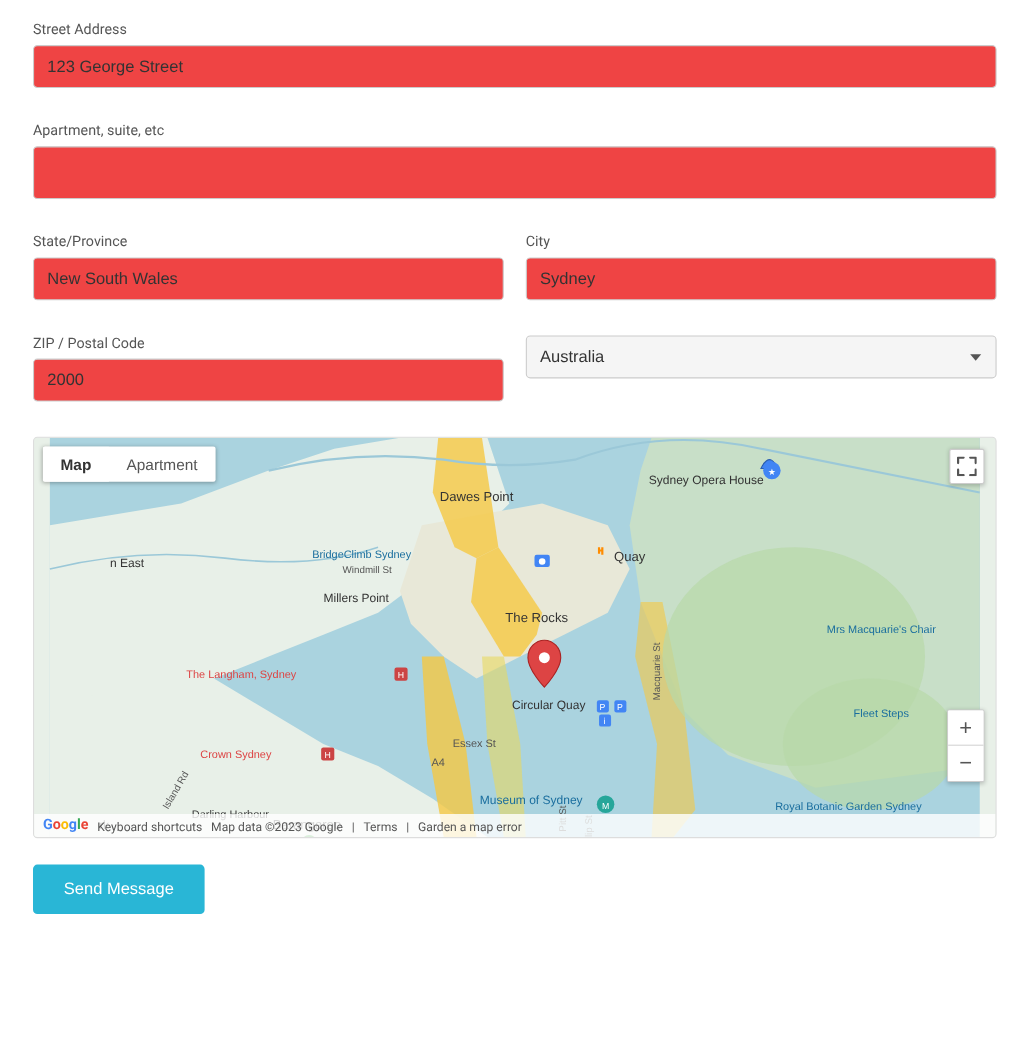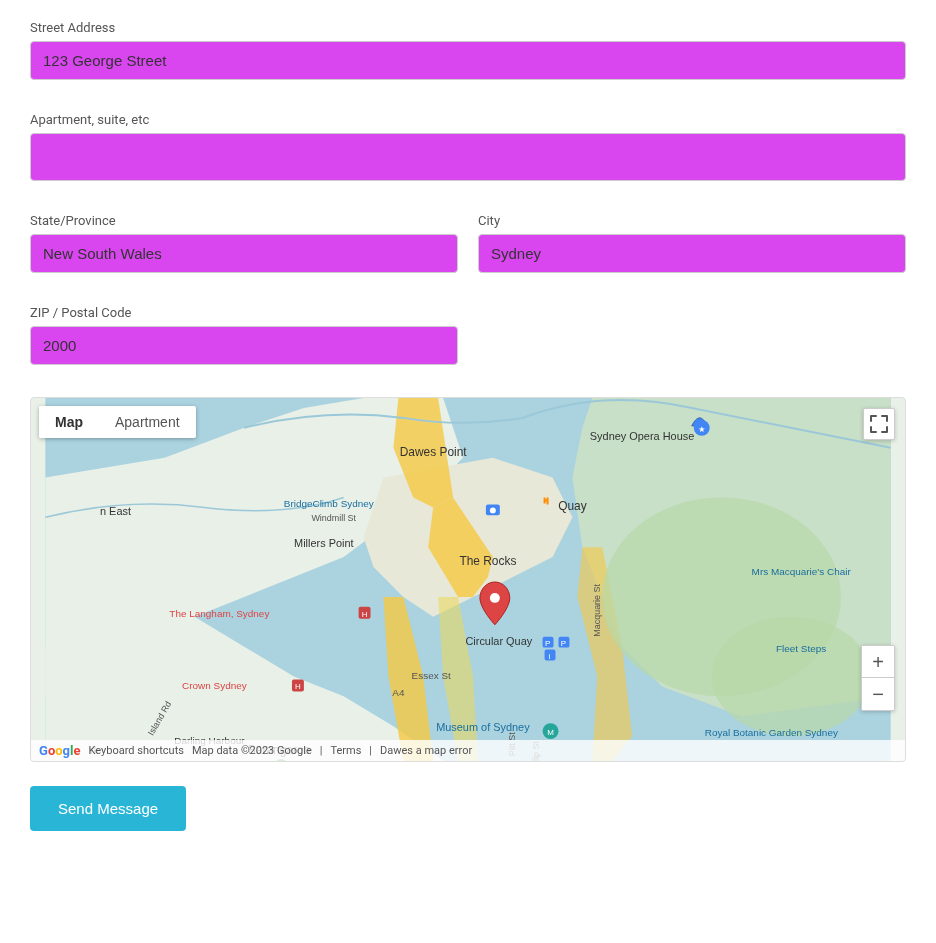--- a/index.html
+++ b/index.html
@@ -19,21 +19,21 @@
       font-size: 13px;
       color: #555;
       margin-bottom: 6px;
     }
     input[type="text"] {
       width: 100%;
       padding: 10px 12px;
       font-size: 15px;
       border: 1px solid #ccc;
       border-radius: 4px;
-      background: #d946ef;
+      background: #ef4444;
       color: #333;
       outline: none;
     }
     .row {
       display: flex;
       gap: 20px;
     }
     .row .form-group {
       flex: 1;
     }
@@ -151,21 +151,21 @@
     .map-footer {
       position: absolute;
       bottom: 0;
       left: 0;
       right: 0;
       background: rgba(255,255,255,0.8);
       padding: 3px 8px;
       font-size: 11px;
       color: #555;
       display: flex;
-      align-items: center;
+      align-items: flex-end;
       gap: 8px;
     }
     .map-footer .google-logo {
       font-size: 13px;
       font-weight: bold;
       color: #4285F4;
     }
     .map-footer .google-logo span:nth-child(1) { color: #4285F4; }
     .map-footer .google-logo span:nth-child(2) { color: #EA4335; }
     .map-footer .google-logo span:nth-child(3) { color: #FBBC05; }
@@ -217,20 +217,29 @@
   </div>
 </div>
 
 
 <div class="row">
   <div class="form-group">
     <label>ZIP / Postal Code</label>
     <input type="text" value="2000" style="">
   </div>
   <div class="form-group">
+    <div class="select-wrapper">
+      <select>
+        <option value="Australia">Australia</option>
+        <option value="New Zealand">New Zealand</option>
+        <option value="United States">United States</option>
+        <option value="United Kingdom">United Kingdom</option>
+        <option value="Canada">Canada</option>
+      </select>
+    </div>
   </div>
 </div>
 
 
 <div class="map-container">
   <svg class="map-svg" viewBox="0 0 850 365" xmlns="http://www.w3.org/2000/svg">
 
     <rect width="850" height="365" fill="#aad3df"></rect>
 
     <polygon points="0,80 120,60 200,30 260,10 320,0 400,0 420,60 380,100 340,130 300,160 250,180 200,200 150,220 100,250 60,280 0,300" fill="#e8f0e8"></polygon>
@@ -349,21 +358,21 @@
   
   <div class="map-footer">
     <span class="google-logo">
       <span>G</span><span>o</span><span>o</span><span>g</span><span>l</span><span>e</span>
     </span>
     <a href="#">Keyboard shortcuts</a>
     <span>Map data ©2023 Google</span>
     <span>|</span>
     <a href="#">Terms</a>
     <span>|</span>
-    <a href="#">Dawes a map error</a>
+    <a href="#">Garden a map error</a>
   </div>
 </div>
 
 
 <button class="send-btn">Send Message</button>
 
 
 
 
 </body></html>

